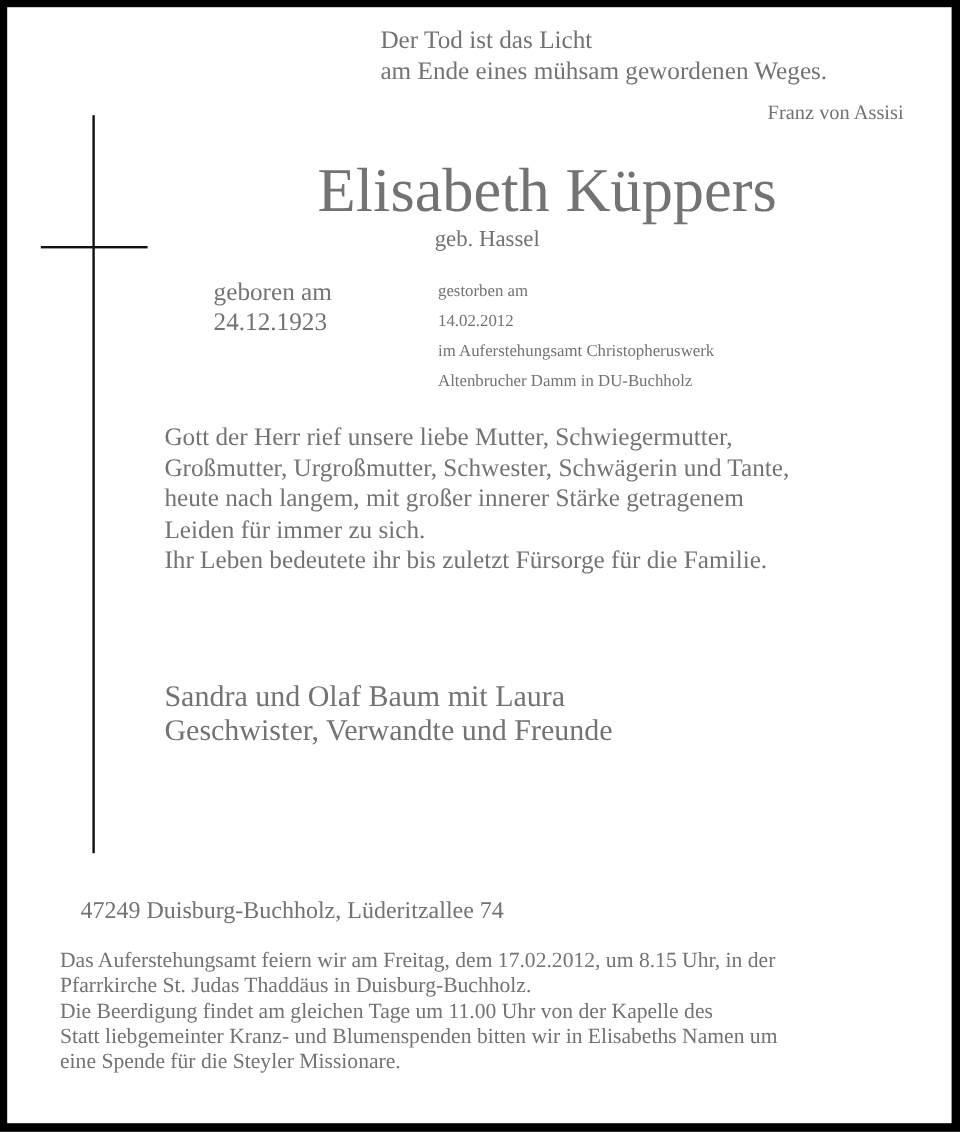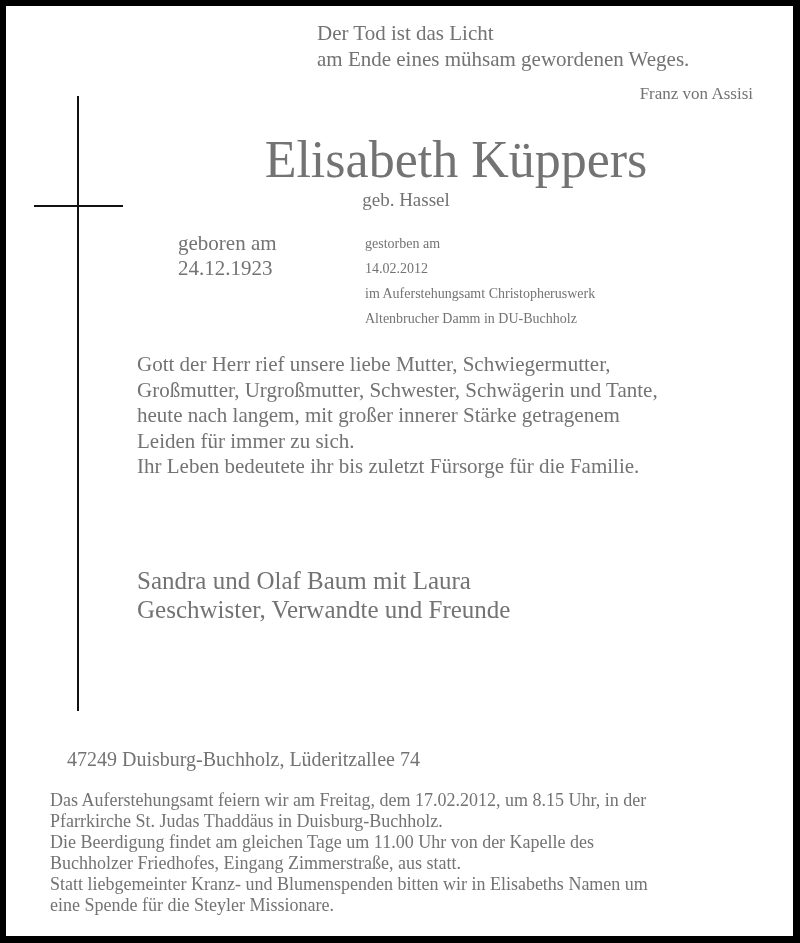--- a/index.html
+++ b/index.html
@@ -72,18 +72,17 @@
     <div><span>Sandra und Olaf Baum mit Laura</span></div>
     <div><span>Geschwister, Verwandte und Freunde</span></div>
   </div>
 
   <div class="abs address">47249 Duisburg-Buchholz, Lüderitzallee 74</div>
 
   <div class="abs service">
     <div>Das Auferstehungsamt feiern wir am Freitag, dem 17.02.2012, um 8.15 Uhr, in der</div>
     <div>Pfarrkirche St. Judas Thaddäus in Duisburg-Buchholz.</div>
     <div>Die Beerdigung findet am gleichen Tage um 11.00 Uhr von der Kapelle des</div>
-    <div>Buchholzer Friedhofes, Eingang Zimmerstraße, aus statt.</div>
     <div>Statt liebgemeinter Kranz- und Blumenspenden bitten wir in Elisabeths Namen um</div>
     <div>eine Spende für die Steyler Missionare.</div>
   </div>
 
 </div>
 
 </body></html>

